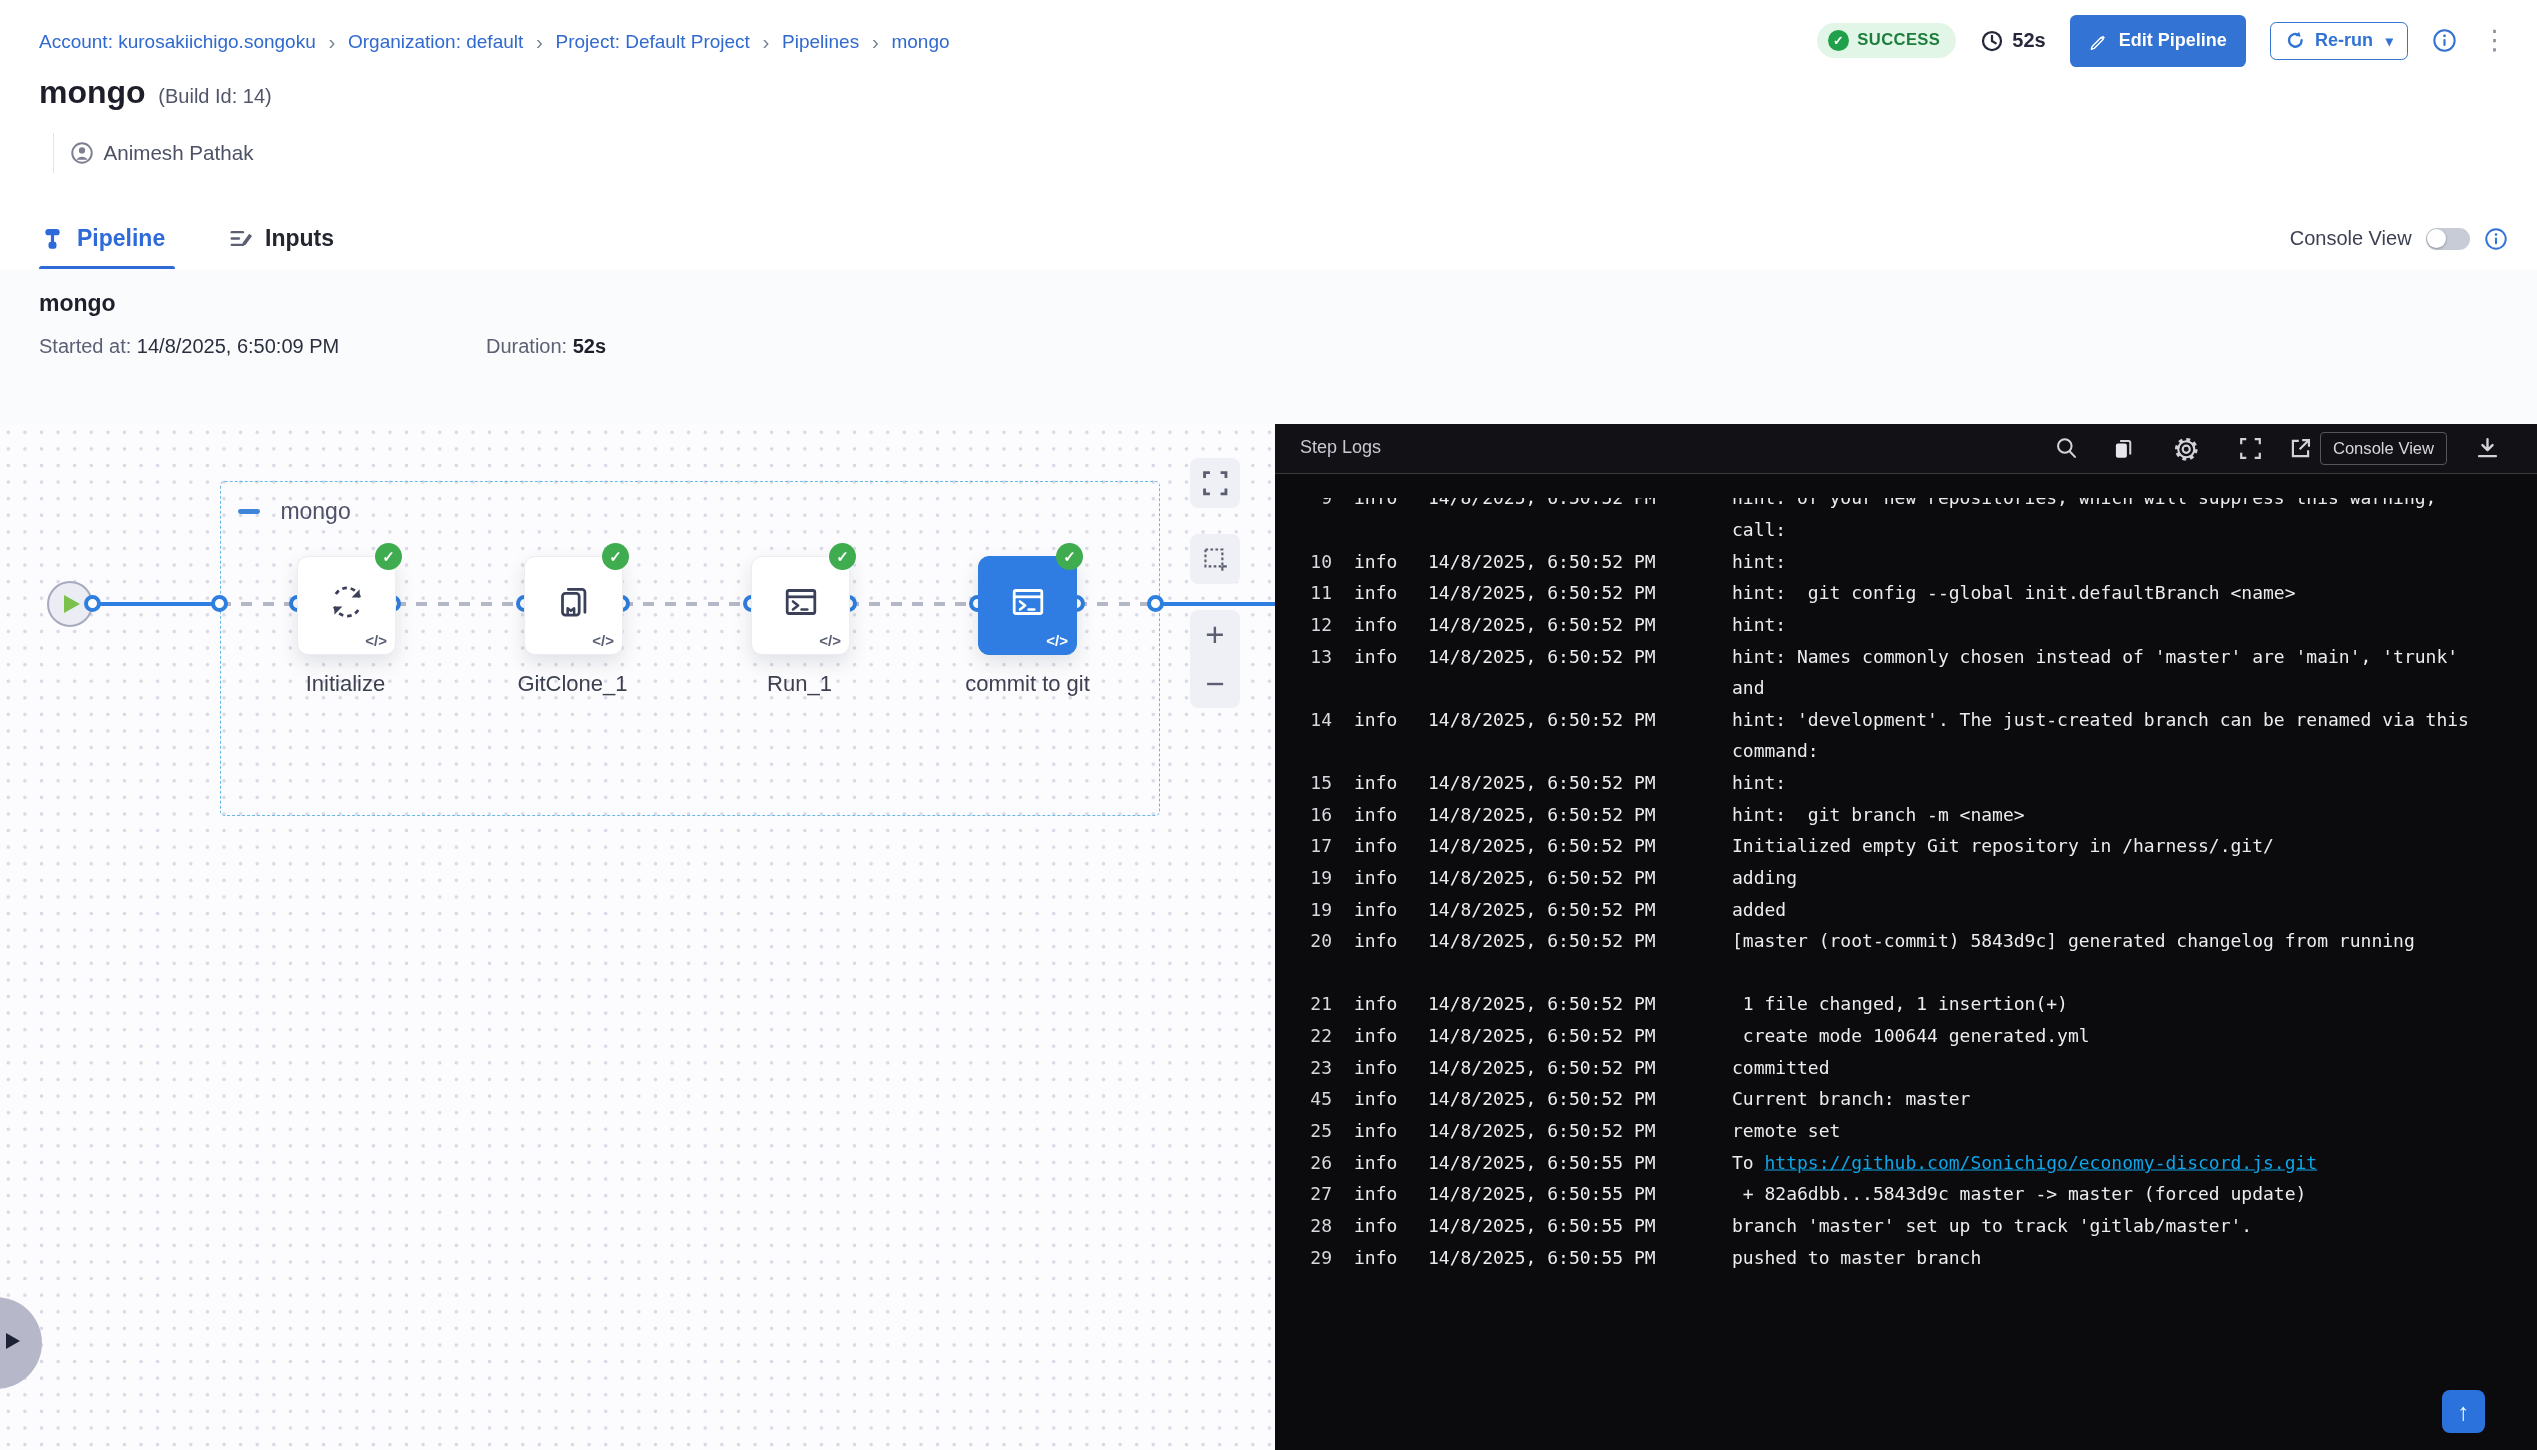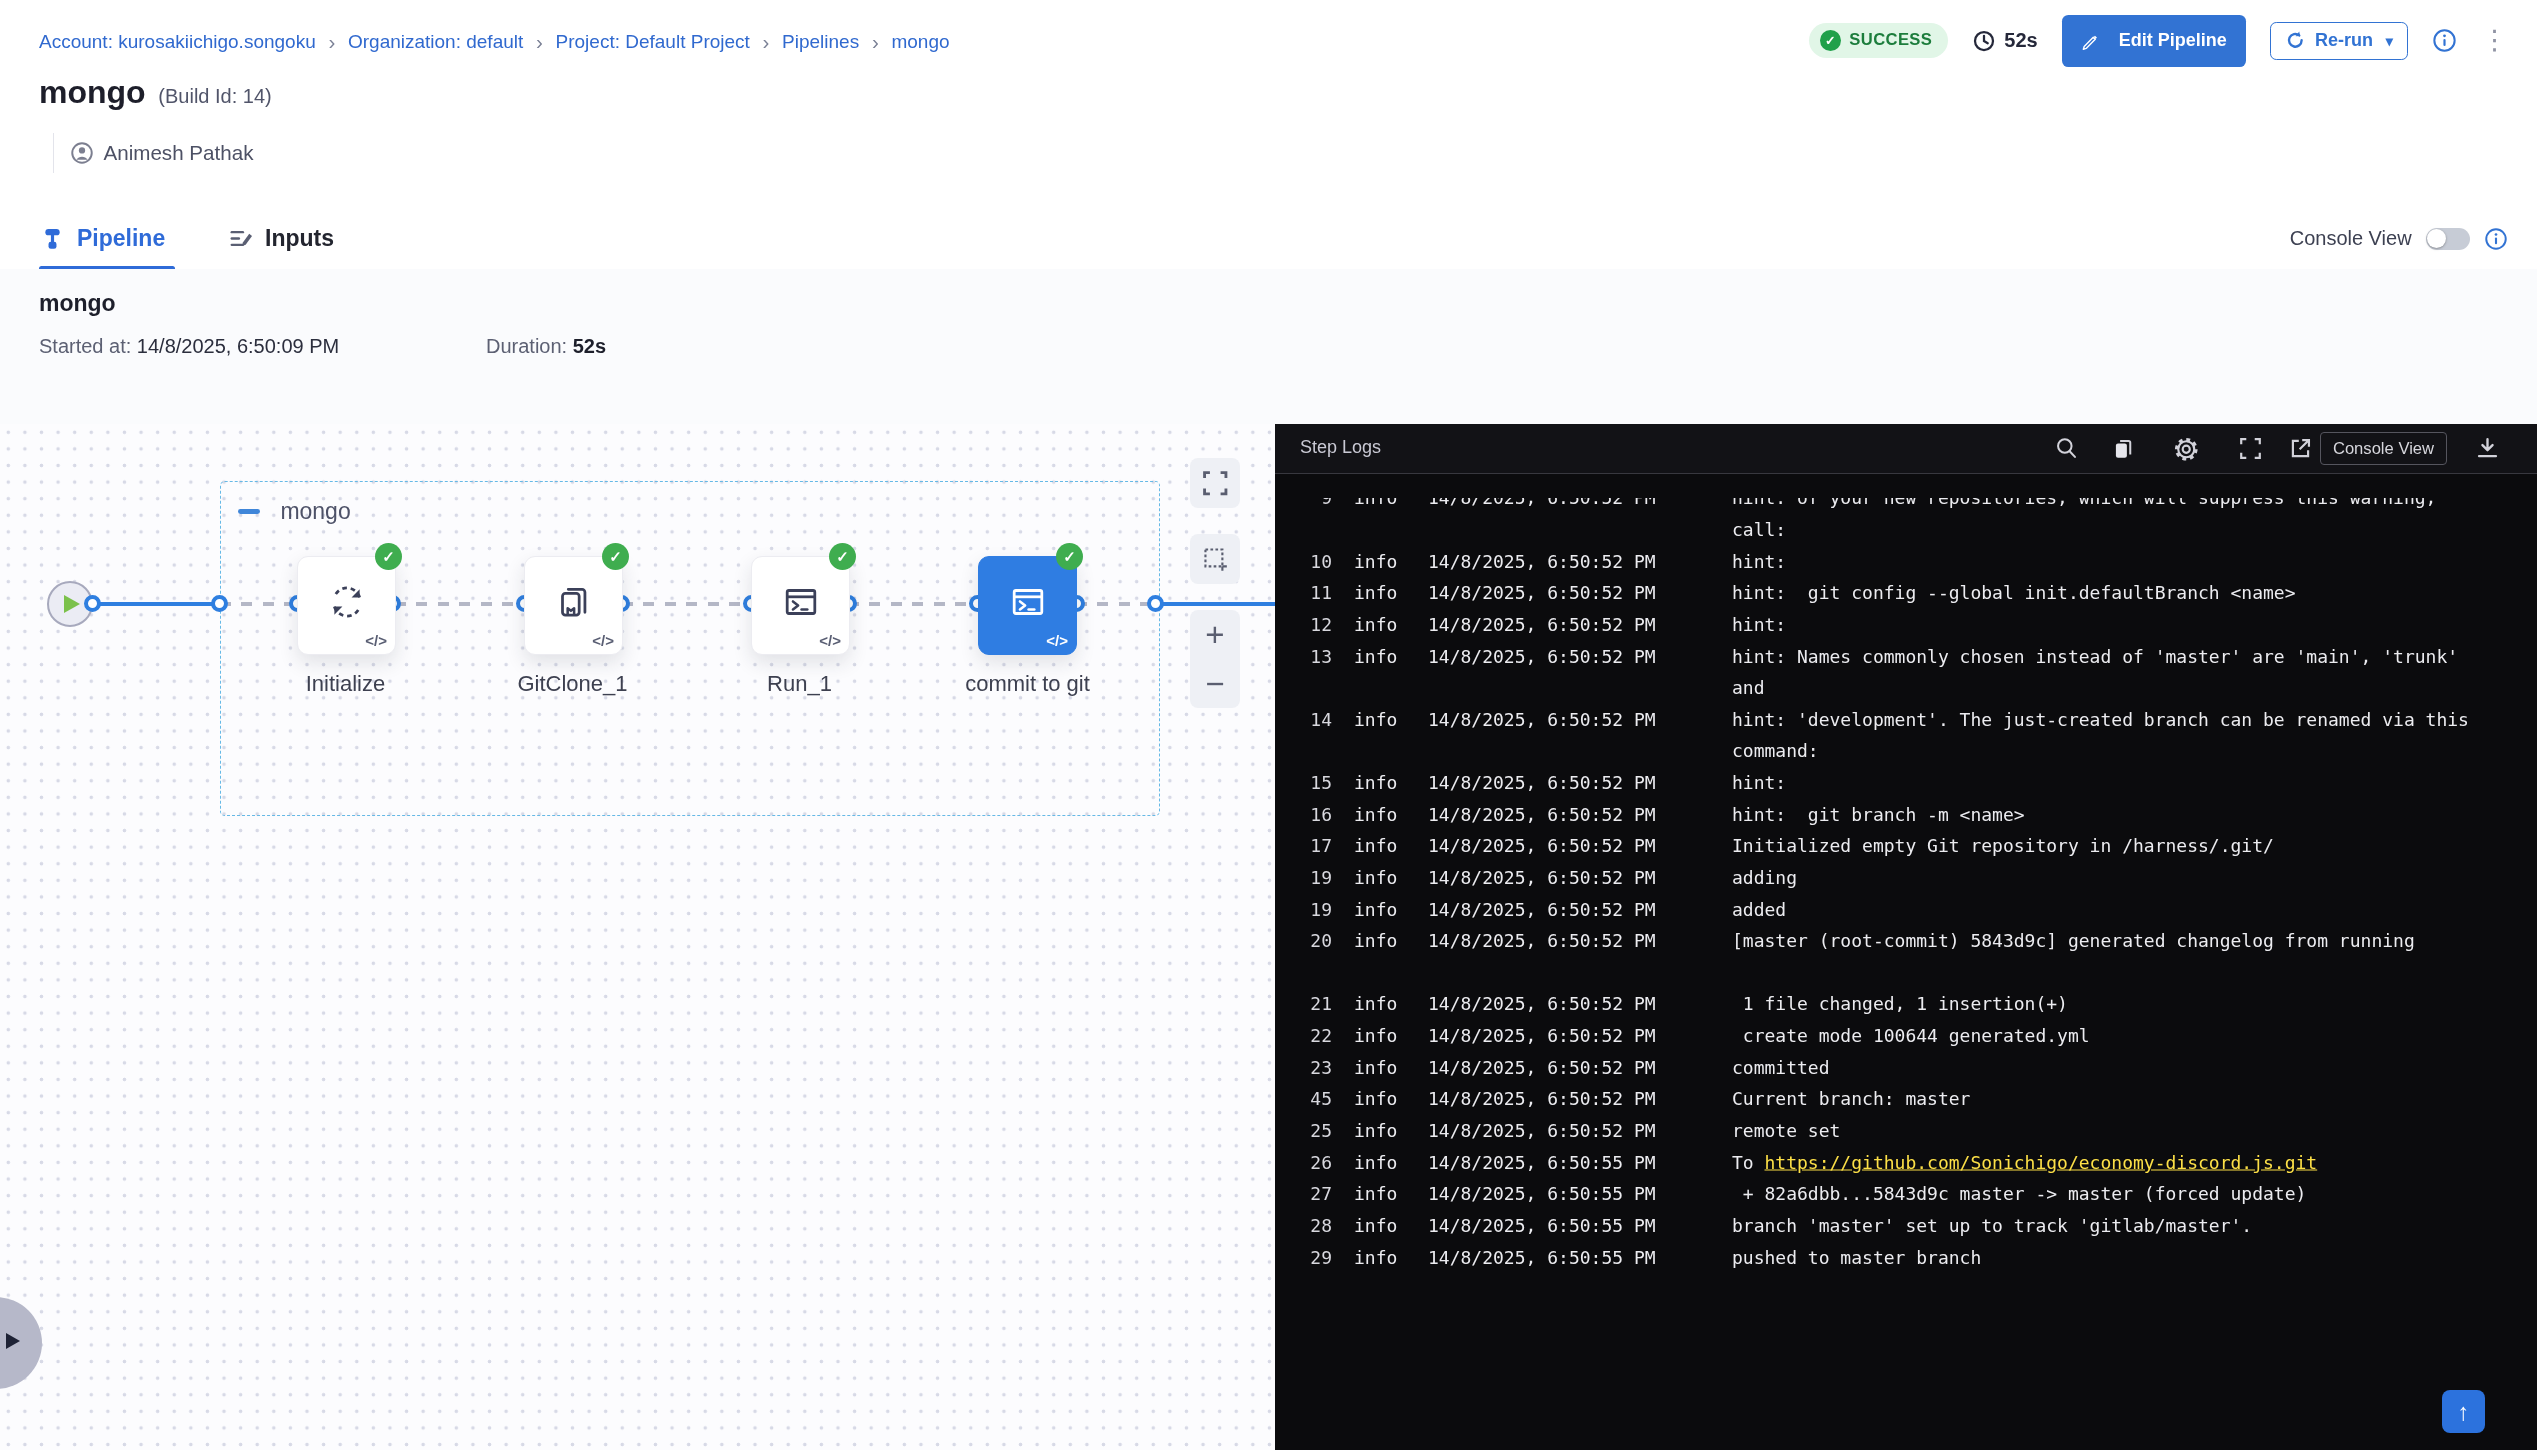--- a/index.html
+++ b/index.html
@@ -10,21 +10,21 @@
   
   .breadcrumb{position:absolute;left:39px;top:30px;display:flex;align-items:center;gap:12.7px;font-size:19px;}
   .breadcrumb a{color:#3069cf;text-decoration:none;}
   .crumb-sep{color:#7a8095;font-size:20.6px;}
   .top-actions{position:absolute;right:30px;top:19px;height:43px;display:flex;align-items:center;gap:24px;}
   .badge-success{display:flex;align-items:center;gap:8px;background:#e1f6e7;color:#1c7d3c;
     font-weight:bold;font-size:16.6px;letter-spacing:0.4px;padding:7.1px 16px 7.1px 11px;border-radius:19px;}
   .check-circle{width:21.4px;height:21.4px;border-radius:50%;background:#20a04a;color:#fff;display:flex;
     align-items:center;justify-content:center;font-size:12.7px;font-weight:bold;}
   .duration-top{display:flex;align-items:center;gap:8px;font-size:20px;font-weight:600;color:#25283a;}
-  .btn-primary{display:flex;align-items:center;gap:19px;background:#3273d3;color:#fff;border:none;
+  .btn-primary{display:flex;align-items:center;gap:11px;background:#3273d3;color:#fff;border:none;
     border-radius:6.3px;height:52px;padding:0 19px;font-size:18px;font-weight:600;font-family:inherit;cursor:pointer;}
   .btn-outline{display:flex;align-items:center;gap:9.5px;background:#fff;color:#3273d3;border:1.6px solid #3273d3;
     border-radius:6.3px;height:38px;padding:0 14.2px;font-size:18px;font-weight:600;font-family:inherit;cursor:pointer;}
   .caret{font-size:14.2px;margin-left:3.2px;}
   .kebab{color:#8f93a3;font-size:27px;line-height:1;cursor:pointer;}
 
   
   .title-row{position:absolute;left:39px;top:74px;display:flex;align-items:baseline;gap:12.7px;}
   .title-row h1{margin:0;font-size:32px;font-weight:bold;color:#1d1e2a;}
   .build-id{font-size:20px;color:#51556a;}
@@ -94,21 +94,21 @@
   .cv-btn{position:absolute;left:1045px;top:8px;width:127px;height:33px;border:1.6px solid #55555e;border-radius:4px;
     box-sizing:border-box;color:#d6d6dc;font-size:16.6px;display:flex;align-items:center;justify-content:center;cursor:pointer;}
   .log-body{position:absolute;left:0;top:74px;right:0;bottom:0;overflow:hidden;
     font-family:"DejaVu Sans Mono",monospace;font-size:18px;color:#ececf0;}
   .log-line{position:absolute;left:0;width:100%;height:32px;}
   .log-line span{position:absolute;top:50%;transform:translateY(-50%);white-space:pre;}
   .ln-num{left:11px;width:46px;text-align:right;color:#d8d8de;}
   .ln-level{left:79px;}
   .ln-time{left:153px;}
   .ln-msg{left:457px;}
-  .log-link{color:#fde047;text-decoration:underline;}
+  .log-link{color:#0ea5e9;text-decoration:underline;}
   .scrolltop{position:absolute;left:1167px;top:966px;width:43px;height:43px;border-radius:8px;background:#2c72dd;
     color:#fff;display:flex;align-items:center;justify-content:center;font-size:24px;cursor:pointer;}
 </style>
 </head>
 <body>
 
 <div class="page">
 
   <nav class="breadcrumb" id="breadcrumb">
       <a href="#">Account: kurosakiichigo.songoku</a>

